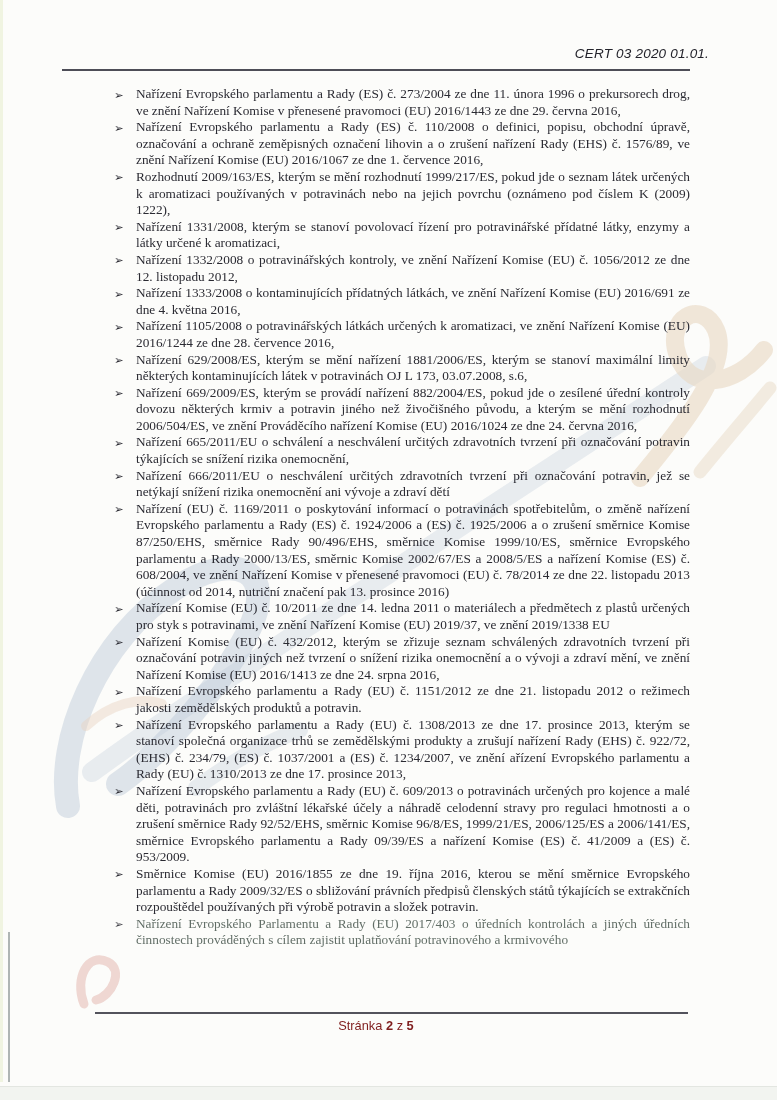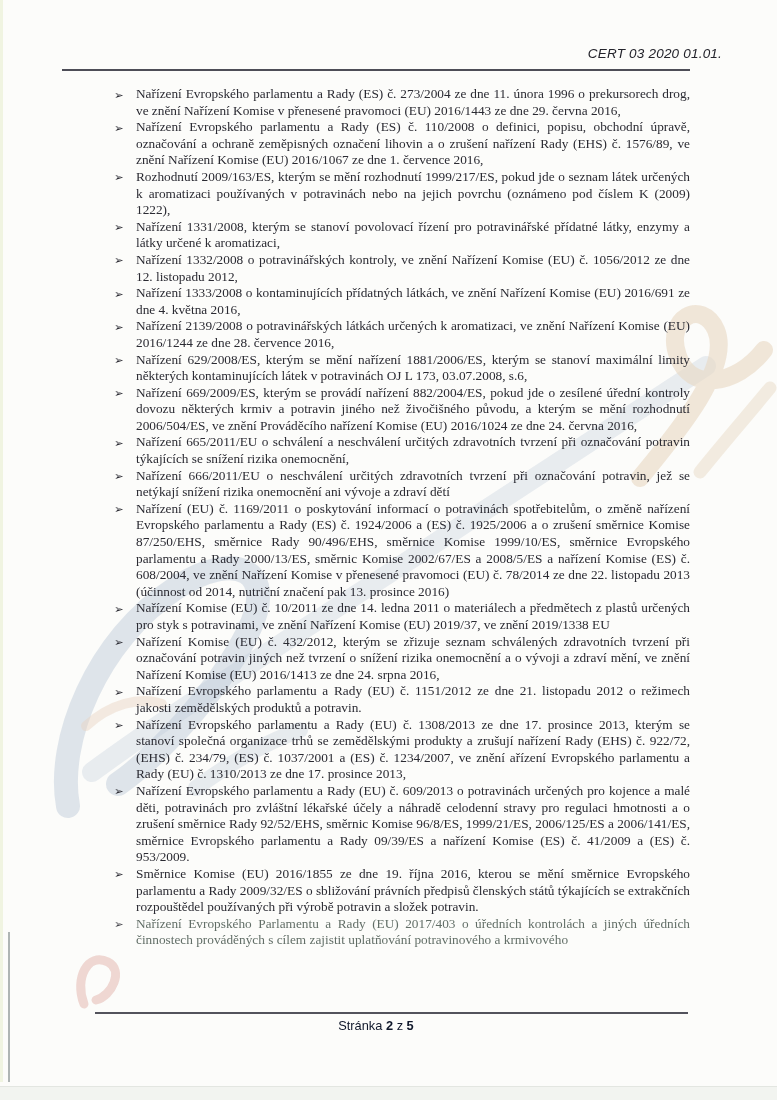--- a/index.html
+++ b/index.html
@@ -11,21 +11,21 @@
     font-family:"Liberation Serif", serif;
     color:#2a2a32;
   }
   
   .edge-left-strip{position:absolute;left:0;top:0;width:3px;height:1082px;background:#edf2dc;opacity:.85;}
   .edge-left-shadow{position:absolute;left:8px;top:932px;width:2px;height:150px;background:#6f7a7a;opacity:.55;}
   .edge-bottom-band{position:absolute;left:0;top:1086px;width:777px;height:14px;background:#f2f4f0;border-top:1px solid #e3e6e1;}
   .watermark{position:absolute;left:0;top:0;z-index:0;pointer-events:none;}
   .content{position:absolute;left:0;top:0;width:777px;height:1100px;z-index:1;}
   .header-code{
-    position:absolute;top:46px;right:55px;
+    position:absolute;top:46px;right:68px;
     font-family:"Liberation Sans", sans-serif;
     font-style:italic;font-size:13.5px;letter-spacing:.2px;
     color:#23232b;
   }
   .header-rule{position:absolute;left:62px;top:69px;width:628px;height:2px;background:#4d4d57;}
   .reg-list{
     position:absolute;left:114px;top:86px;width:576px;
     font-size:13.3px;line-height:16.6px;
   }
   .item{position:relative;padding-left:22px;text-align:justify;}
@@ -33,21 +33,21 @@
     position:absolute;left:0;top:.5px;
     font-size:11.5px;color:#2a2a32;
   }
   .b{font-weight:normal;}
   .item.faded{color:#4c5a52;opacity:.88;}
   .footer-rule{position:absolute;left:95px;top:1012px;width:593px;height:2px;background:#53535c;}
   .page-number{
     position:absolute;left:62px;top:1018px;width:628px;
     text-align:center;
     font-family:"Liberation Sans", sans-serif;
-    font-size:12.8px;color:#0f172a;
+    font-size:12.8px;color:#7f1d1d;
   }
   .page-number .b{font-weight:bold;}
 </style>
 </head>
 <body>
 
 <div class="page">
 
   <svg class="watermark" width="777" height="1100" viewBox="0 0 777 1100">
     <g fill="none" stroke-linecap="round" stroke-linejoin="round">
@@ -70,21 +70,21 @@
     <div class="header-code">CERT 03 2020 01.01.</div>
     <div class="header-rule"></div>
 
     <div class="reg-list" id="reg-list">
         <div class="item"><span class="bullet">➢</span><span><span class="b">Nařízení Evropského parlamentu a Rady (ES) č. 273/2004</span><span> ze dne 11. února 1996 o prekursorech drog, ve znění Nařízení Komise v přenesené pravomoci (EU) 2016/1443 ze dne 29. června 2016,</span></span></div>
         <div class="item"><span class="bullet">➢</span><span><span class="b">Nařízení Evropského parlamentu a Rady (ES) č. 110/2008</span><span> o definici, popisu, obchodní úpravě, označování a ochraně zeměpisných označení lihovin a o zrušení nařízení Rady (EHS) č. 1576/89, ve znění Nařízení Komise (EU) 2016/1067 ze dne 1. července 2016,</span></span></div>
         <div class="item"><span class="bullet">➢</span><span><span class="b">Rozhodnutí 2009/163/ES,</span><span> kterým se mění rozhodnutí 1999/217/ES, pokud jde o seznam látek určených k aromatizaci používaných v potravinách nebo na jejich povrchu (oznámeno pod číslem K (2009) 1222),</span></span></div>
         <div class="item"><span class="bullet">➢</span><span><span class="b">Nařízení 1331/2008,</span><span> kterým se stanoví povolovací řízení pro potravinářské přídatné látky, enzymy a látky určené k aromatizaci,</span></span></div>
         <div class="item"><span class="bullet">➢</span><span><span class="b">Nařízení 1332/2008</span><span> o potravinářských kontroly, ve znění Nařízení Komise (EU) č. </span><span class="b">1056/2012</span><span> ze dne 12. listopadu 2012,</span></span></div>
         <div class="item"><span class="bullet">➢</span><span><span class="b">Nařízení 1333/2008</span><span> o kontaminujících přídatných látkách, ve znění Nařízení Komise (EU) </span><span class="b">2016/691</span><span> ze dne 4. května 2016,</span></span></div>
-        <div class="item"><span class="bullet">➢</span><span><span class="b">Nařízení 2139/2008</span><span> o potravinářských látkách určených k aromatizaci, ve znění Nařízení Komise (EU) </span><span class="b">2016/1244</span><span> ze dne 28. července 2016,</span></span></div>
+        <div class="item"><span class="bullet">➢</span><span><span class="b">Nařízení 1105/2008</span><span> o potravinářských látkách určených k aromatizaci, ve znění Nařízení Komise (EU) </span><span class="b">2016/1244</span><span> ze dne 28. července 2016,</span></span></div>
         <div class="item"><span class="bullet">➢</span><span><span class="b">Nařízení 629/2008/ES</span><span>, kterým se mění nařízení 1881/2006/ES, kterým se stanoví maximální limity některých kontaminujících látek v potravinách OJ L 173, 03.07.2008, s.6,</span></span></div>
         <div class="item"><span class="bullet">➢</span><span><span class="b">Nařízení 669/2009/ES</span><span>, kterým se provádí nařízení 882/2004/ES, pokud jde o zesílené úřední kontroly dovozu některých krmiv a potravin jiného než živočišného původu, a kterým se mění rozhodnutí 2006/504/ES, ve znění Prováděcího nařízení Komise (EU) </span><span class="b">2016/1024</span><span> ze dne 24. června 2016,</span></span></div>
         <div class="item"><span class="bullet">➢</span><span><span class="b">Nařízení 665/2011/EU</span><span> o schválení a neschválení určitých zdravotních tvrzení při označování potravin týkajících se snížení rizika onemocnění,</span></span></div>
         <div class="item"><span class="bullet">➢</span><span><span class="b">Nařízení 666/2011/EU</span><span> o neschválení určitých zdravotních tvrzení při označování potravin, jež se netýkají snížení rizika onemocnění ani vývoje a zdraví dětí</span></span></div>
         <div class="item"><span class="bullet">➢</span><span><span class="b">Nařízení (EU) č. 1169/2011</span><span>  o poskytování informací o potravinách spotřebitelům, o změně nařízení Evropského parlamentu a Rady (ES) č. 1924/2006 a (ES) č. 1925/2006 a o zrušení směrnice Komise 87/250/EHS, směrnice Rady 90/496/EHS, směrnice Komise 1999/10/ES, směrnice Evropského parlamentu a Rady 2000/13/ES, směrnic Komise 2002/67/ES a 2008/5/ES a nařízení Komise (ES) č. 608/2004, ve znění Nařízení Komise v přenesené pravomoci (EU) č. </span><span class="b">78/2014</span><span> ze dne 22. listopadu 2013 (účinnost od 2014, nutriční značení pak 13. prosince 2016)</span></span></div>
         <div class="item"><span class="bullet">➢</span><span><span class="b">Nařízení Komise (EU) č. 10/2011</span><span> ze dne 14. ledna 2011 o materiálech a předmětech z plastů určených pro styk s potravinami, ve znění Nařízení Komise (EU) 2019/37, </span><span class="b">ve znění 2019/1338 EU</span></span></div>
         <div class="item"><span class="bullet">➢</span><span><span class="b">Nařízení Komise (EU) č. 432/2012,</span><span> kterým se zřizuje seznam schválených zdravotních tvrzení při označování potravin jiných než tvrzení o snížení rizika onemocnění a o vývoji a zdraví mění, ve znění Nařízení Komise (EU) </span><span class="b">2016/1413</span><span> ze dne 24. srpna 2016,</span></span></div>
         <div class="item"><span class="bullet">➢</span><span><span class="b">Nařízení Evropského parlamentu a Rady (EU) č. 1151/2012</span><span> ze dne 21. listopadu 2012 o režimech jakosti zemědělských produktů a potravin.</span></span></div>
         <div class="item"><span class="bullet">➢</span><span><span class="b">Nařízení Evropského parlamentu a Rady (EU) č. 1308/2013</span><span> ze dne 17. prosince 2013, kterým se stanoví společná organizace trhů se zemědělskými produkty a zrušují nařízení Rady (EHS) č. 922/72, (EHS) č. 234/79, (ES) č. 1037/2001 a (ES) č. 1234/2007, ve znění ařízení Evropského parlamentu a Rady (EU) č. </span><span class="b">1310/2013</span><span> ze dne 17. prosince 2013,</span></span></div>
         <div class="item"><span class="bullet">➢</span><span><span class="b">Nařízení Evropského parlamentu a Rady (EU) č. 609/2013</span><span> o potravinách určených pro kojence a malé děti, potravinách pro zvláštní lékařské účely a náhradě celodenní stravy pro regulaci hmotnosti a o zrušení směrnice Rady 92/52/EHS, směrnic Komise 96/8/ES, 1999/21/ES, 2006/125/ES a 2006/141/ES, směrnice Evropského parlamentu a Rady 09/39/ES a nařízení Komise (ES) č. 41/2009 a (ES) č. 953/2009.</span></span></div>

